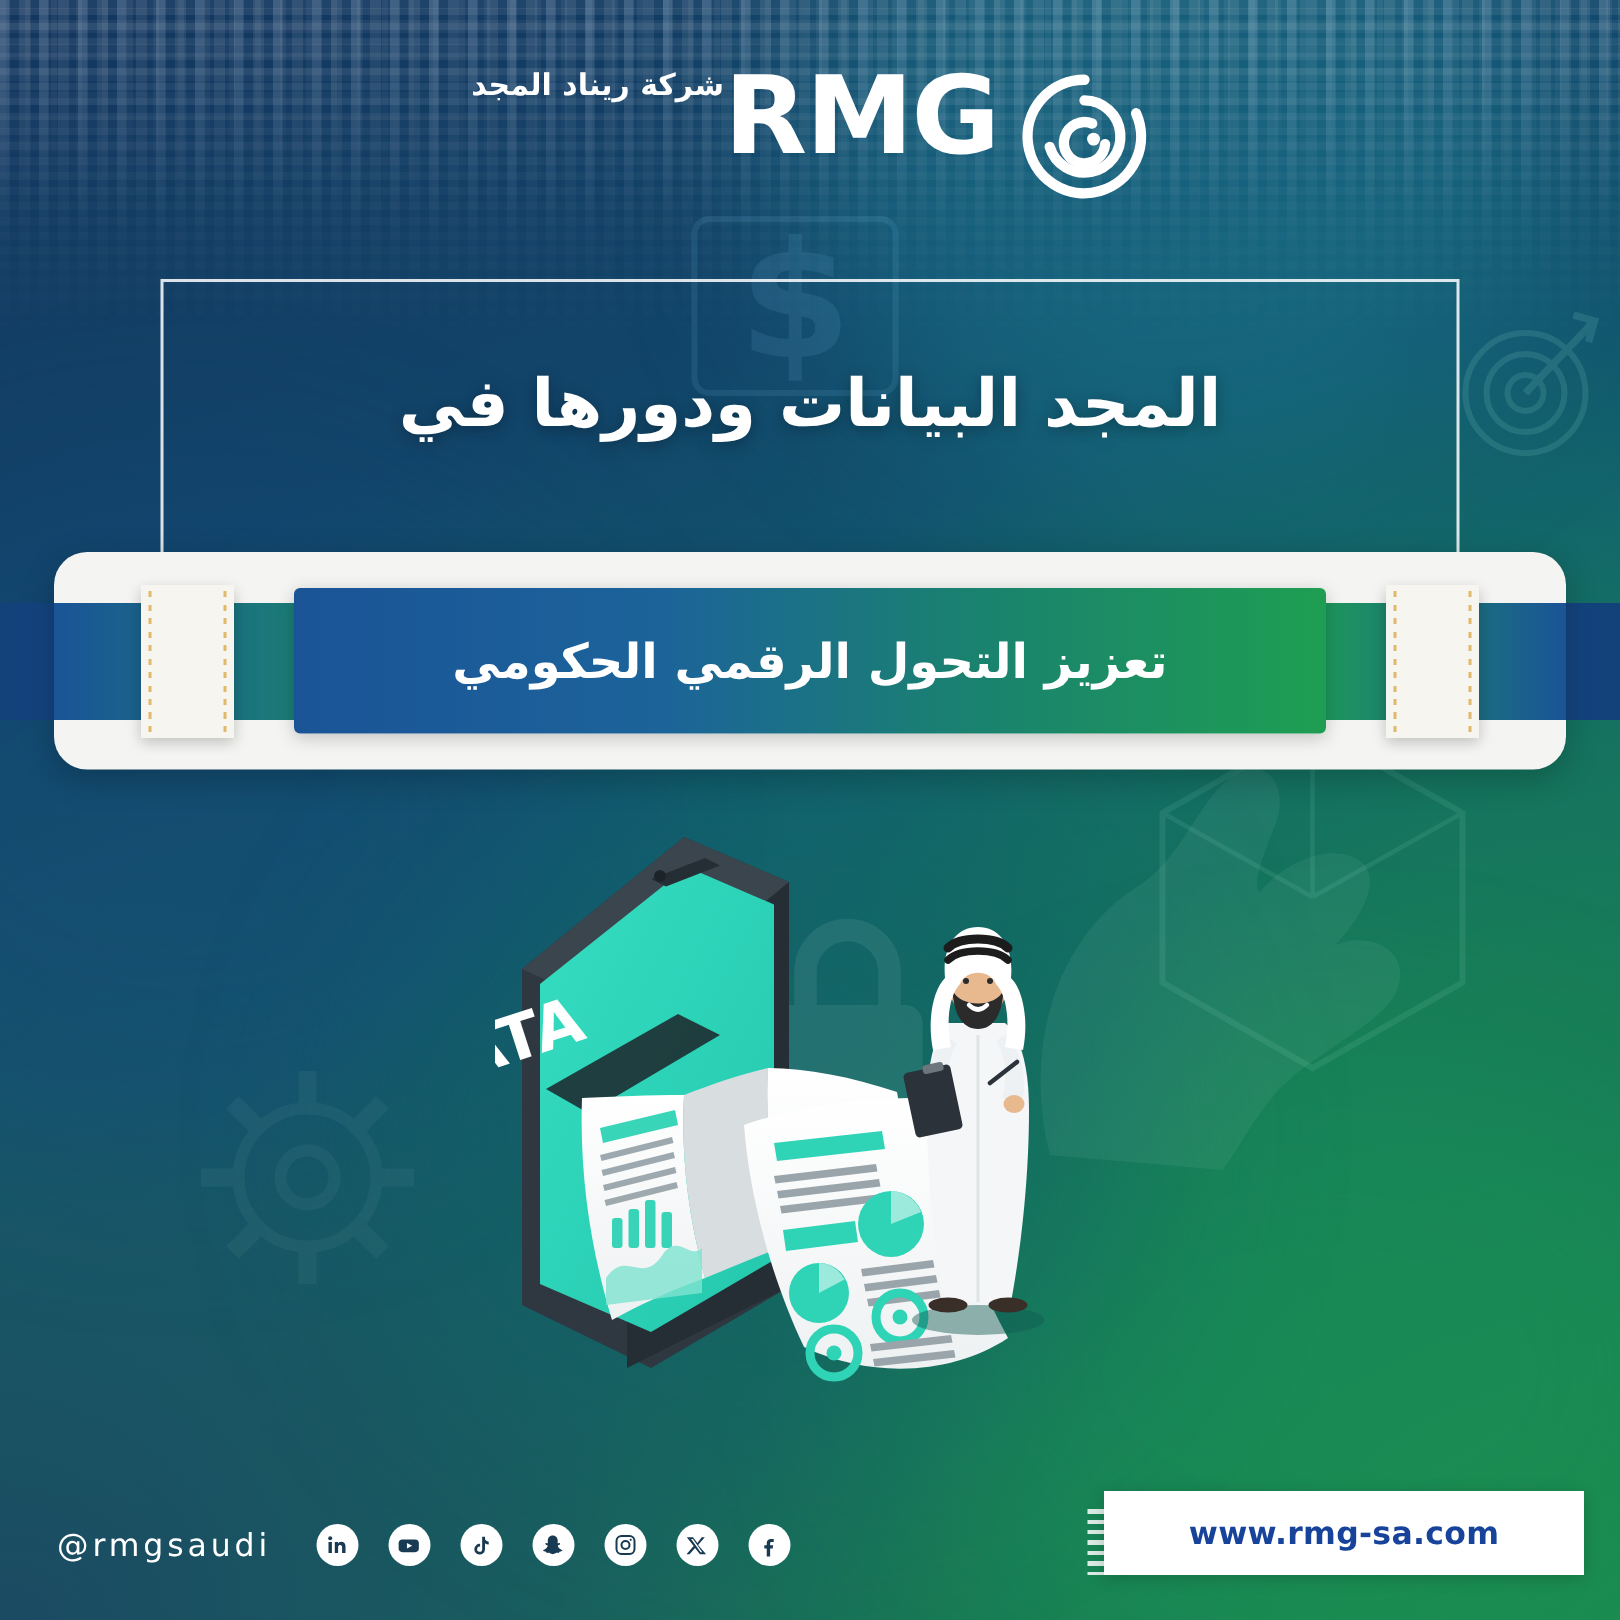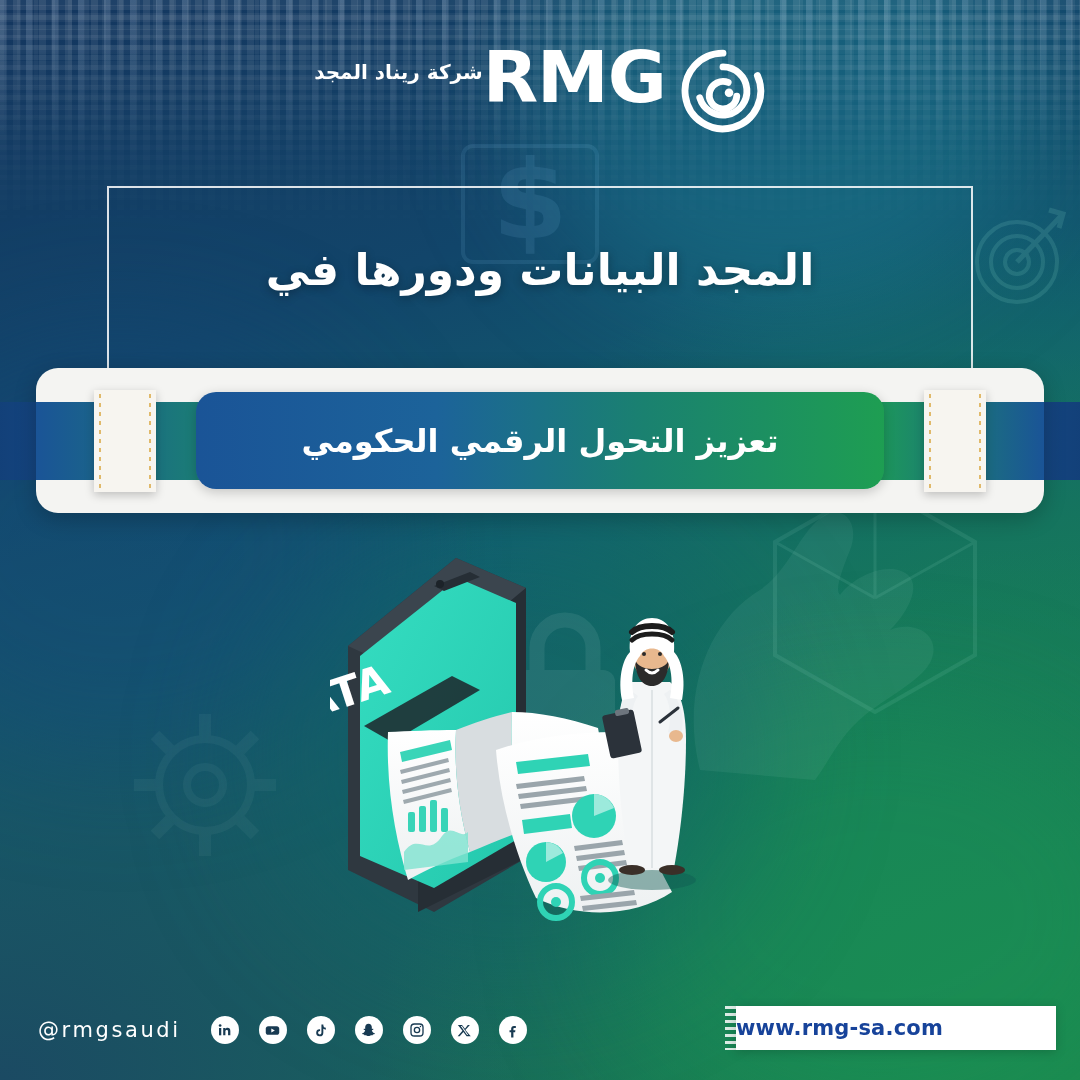--- a/index.html
+++ b/index.html
@@ -60,21 +60,21 @@
   
   .logo{position:absolute;left:0;top:44px;width:1080px;display:flex;justify-content:center;align-items:flex-start;gap:14px;}
   .logo-mark{width:86px;height:86px;flex:0 0 auto;margin-top:4px;}
   .logo-text{display:flex;flex-direction:row;align-items:flex-start;}
   .logo-word{
     font-family:"DejaVu Sans","Liberation Sans",sans-serif;
     font-weight:700;font-size:72px;line-height:.92;color:#ffffff;letter-spacing:-1px;
     direction:ltr;
   }
   .logo-ar{
-    font-size:20px;font-weight:700;color:#ffffff;letter-spacing:2px;margin-top:16px;direction:rtl;
+    font-size:20px;font-weight:700;color:#ffffff;letter-spacing:2px;margin-top:0;direction:rtl;
   }
 
   
   .headline{
     position:absolute;left:107px;top:240px;width:866px;
     text-align:center;color:#ffffff;font-weight:700;
     font-size:44px;line-height:1.35;direction:rtl;
     text-shadow:0 2px 10px rgba(0,0,0,.30);
   }
 
@@ -100,21 +100,21 @@
   }
   .rib-fold::before,.rib-fold::after{
     content:"";position:absolute;top:4px;bottom:4px;width:2px;
     background-image:repeating-linear-gradient(180deg,#e0b96a 0 4px,rgba(0,0,0,0) 4px 9px);
   }
   .rib-fold::before{left:5px;}
   .rib-fold::after{right:5px;}
   .rib-fold.l{left:94px;}
   .rib-fold.r{right:94px;}
   .rib-pill{
-    position:absolute;left:196px;top:24px;width:688px;height:97px;border-radius:20px;
+    position:absolute;left:196px;top:24px;width:688px;height:97px;border-radius:4px;
     background:linear-gradient(90deg,#1a5497 0%,#1c639a 35%,#1a8170 65%,#1e9e52 100%);
     display:flex;align-items:center;justify-content:center;
     box-shadow:0 3px 12px rgba(0,0,0,.20);
   }
   .rib-pill span{
     color:#ffffff;font-weight:700;font-size:32px;direction:rtl;letter-spacing:.3px;
   }
 
   
   .illus{position:absolute;left:330px;top:540px;width:430px;height:420px;}
@@ -125,22 +125,22 @@
   .soc{
     width:28px;height:28px;border-radius:50%;background:#ffffff;
     display:flex;align-items:center;justify-content:center;flex:0 0 auto;
   }
   .soc svg{display:block;}
   .handle{
     color:#ffffff;font-size:21px;font-weight:400;letter-spacing:2.6px;
     margin-right:0;margin-left:0;padding-right:10px;direction:ltr;
   }
   .web-card{
-    position:absolute;right:24px;bottom:30px;width:320px;height:44px;
-    background:#ffffff;display:flex;align-items:center;justify-content:flex-end;
+    position:absolute;right:24px;bottom:30px;width:320px;height:56px;
+    background:#ffffff;display:flex;align-items:center;justify-content:center;
     box-shadow:0 2px 10px rgba(0,0,0,.18);
   }
   .web-card span{color:#17439a;font-weight:700;font-size:21px;letter-spacing:.2px;direction:ltr;}
   .web-perf{
     position:absolute;right:344px;bottom:30px;width:11px;height:44px;
     background-image:repeating-linear-gradient(180deg,rgba(255,255,255,.85) 0 3px,rgba(255,255,255,0) 3px 7px);
   }
 </style>
 </head>
 <body>

